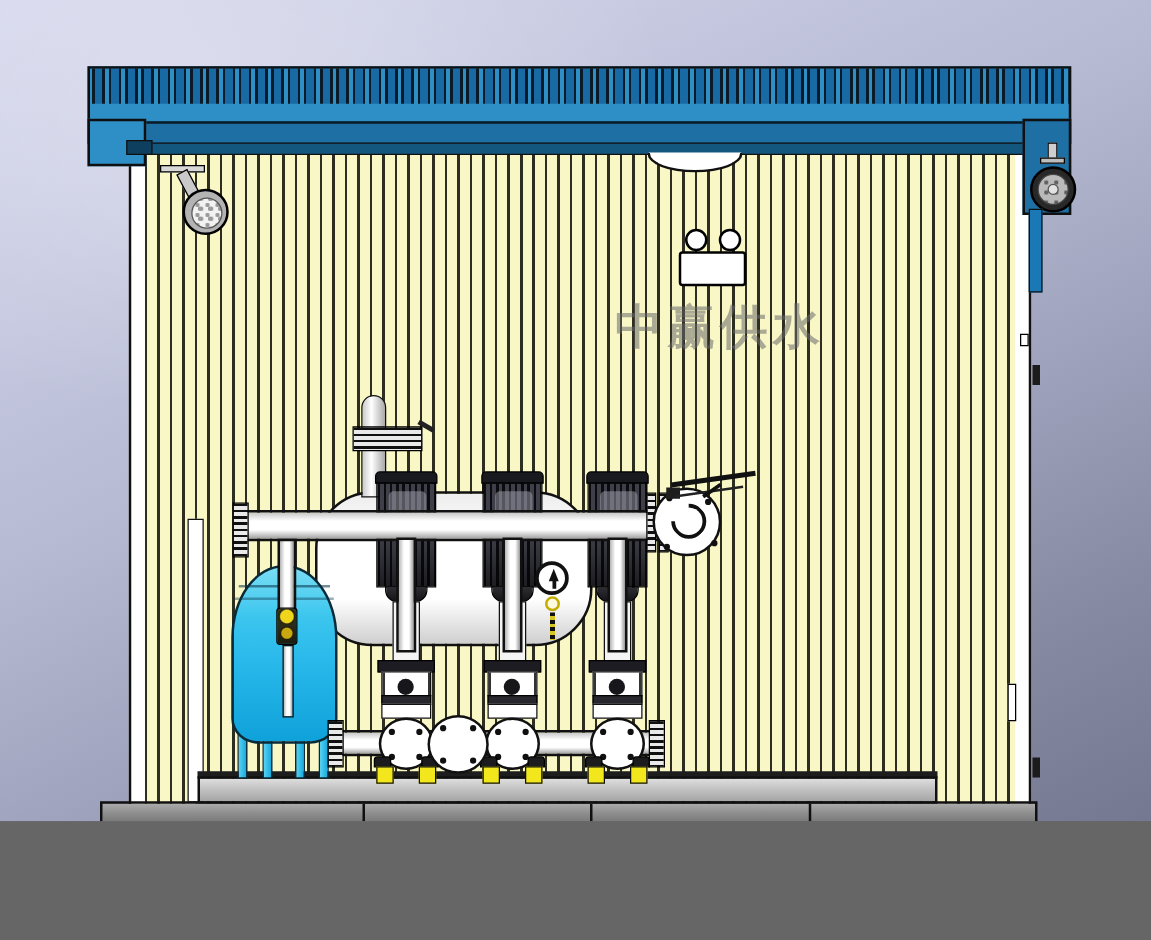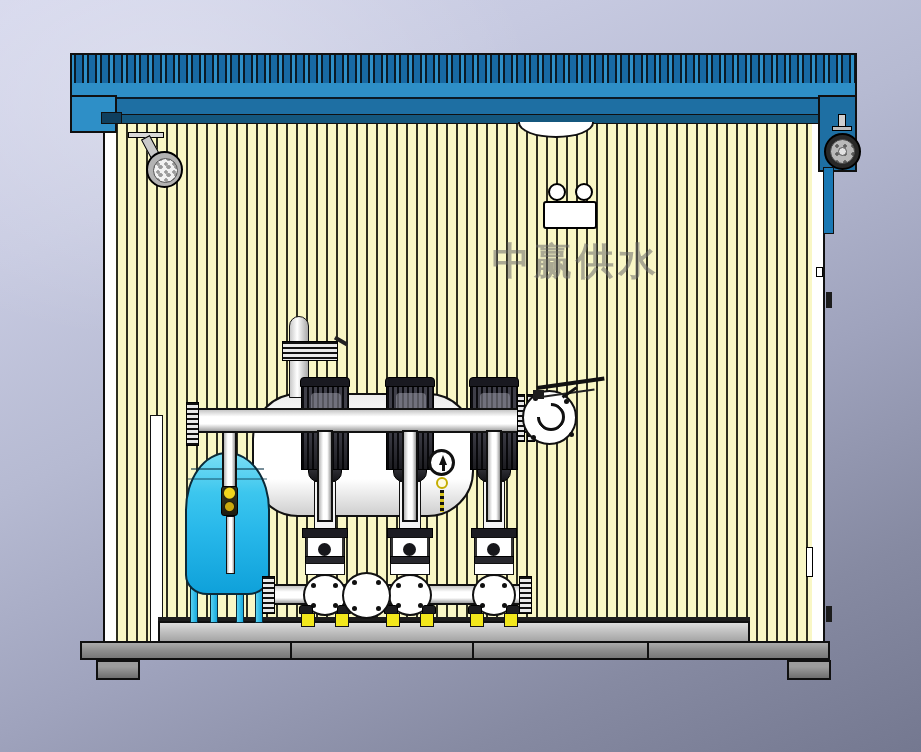--- a/index.html
+++ b/index.html
@@ -1,16 +1,16 @@
 <!DOCTYPE html>
 <html style="--roof_blue: #2e8fc7; --roof_dark: #1e6fa3; --eave_dark: #14577e; --wall_yellow: #f9f7c6; --wall_stripe: #2e2e20; --tank_cyan_light: #7adef4; --tank_cyan: #28b8ea; --tank_cyan_deep: #0fa1da; --cabinet_blue: #1a78b4; --damper_yellow: #f2e71c; --platform_grey: #c2c2c2; --base_grey: #8e8e8e; --background_top: #d4d6ec; --background_bottom: #747890;"><head>
 <meta charset="utf-8">
 <style>
   html,body{margin:0;padding:0;background:#666;}
-  .scene{position:relative;width:921px;height:752px;overflow:hidden;
+  .scene{position:relative;width:921px;height:657px;overflow:hidden;
          font-family:Liberation Serif, serif;
          background:
            radial-gradient(620px 420px at 18% 12%, rgba(255,255,255,.28), rgba(255,255,255,0) 60%),
            linear-gradient(155deg,#d4d6ec 0%,#c7cae1 22%,#b6bad2 42%,#9fa3bd 62%,#868aa2 82%,#747890 100%);}
   .abs{position:absolute;box-sizing:border-box;}
   .outl{border:2px solid #101010;}
   .outl1{border:1px solid #101010;}
   .pipe-v{background:linear-gradient(90deg,#b5b5b5,#ffffff 35%,#ffffff 68%,#979797);border:2px solid #111;}
   .hatch{background:repeating-linear-gradient(180deg,#101010 0 2px,#e9e9e9 2px 5px);border:1px solid #000;}
   .fins{background:repeating-linear-gradient(90deg,#0b0b0f 0 2px,#3f3f49 2px 5px);}

